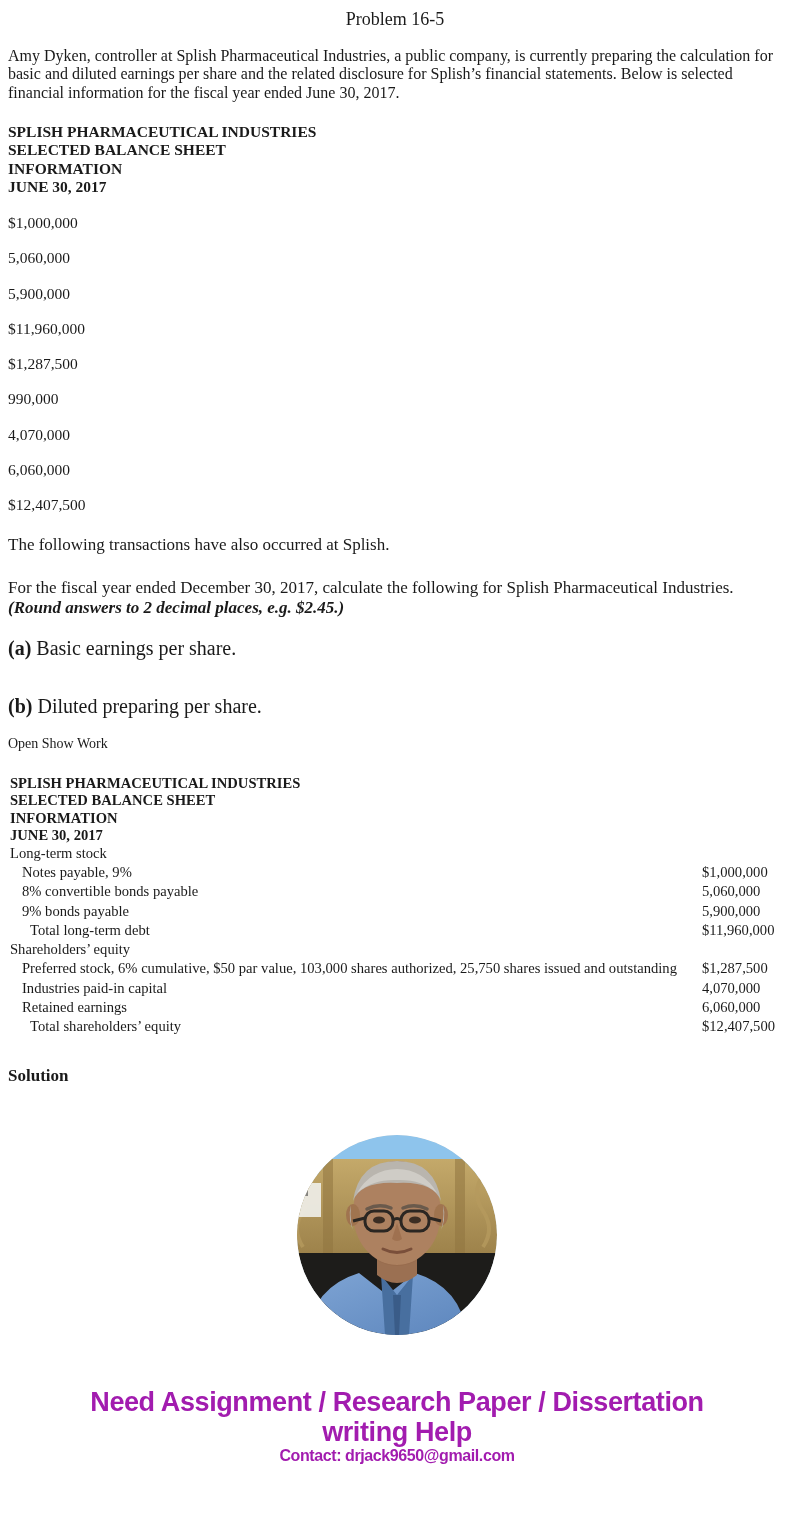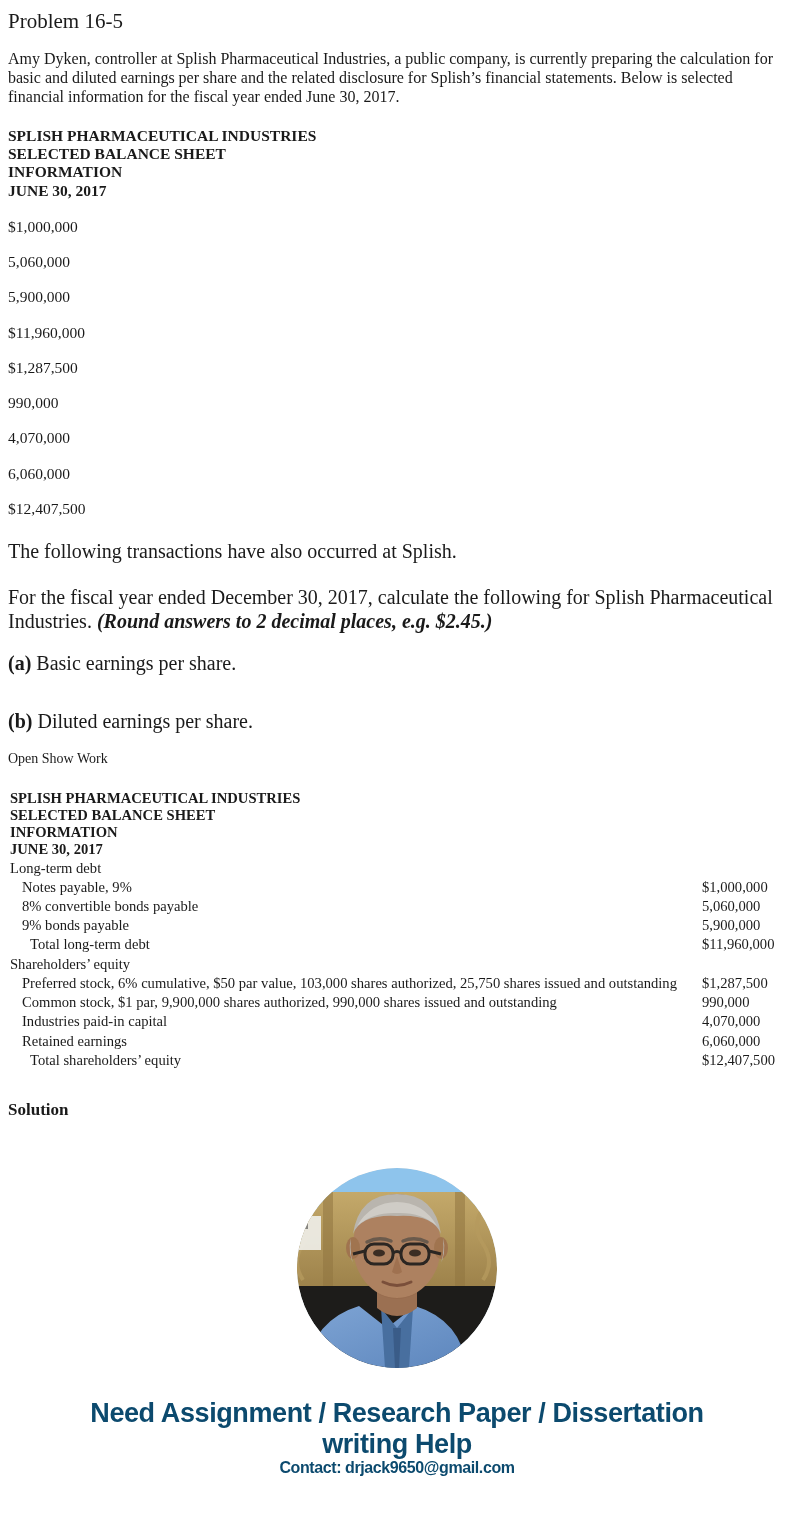--- a/index.html
+++ b/index.html
@@ -21,23 +21,24 @@
     min-height: 1523px;
     padding: 0;
     box-sizing: border-box;
   }
 
   
   .problem-block {
     padding: 8px 12px 0 8px;
   }
   .problem-title {
-    font-size: 21px;
+    font-size: 18px;
     line-height: 1.25;
     margin: 0 0 16px 0;
+    text-align: center;
   }
   .intro-para {
     font-size: 16px;
     line-height: 1.18;
     margin: 0 0 20px 0;
     text-align: left;
   }
   .company-head {
     font-size: 15.5px;
     font-weight: bold;
@@ -52,21 +53,21 @@
     padding: 0;
     list-style: none;
   }
   .value-list li {
     font-size: 15.5px;
     line-height: 1.1;
     margin: 0 0 18.2px 0;
   }
 
   .note-para {
-    font-size: 20px;
+    font-size: 17px;
     line-height: 1.2;
     margin: 0 0 22px 0;
   }
   .note-para.tight { margin-bottom: 18px; }
   .bi { font-weight: bold; font-style: italic; }
   .b { font-weight: bold; }
 
   .qline {
     font-size: 20px;
     line-height: 1.2;
@@ -128,25 +129,25 @@
     height: 200px;
     border-radius: 50%;
     overflow: hidden;
     position: relative;
     background: #cfd9df;
   }
   .avatar svg { display: block; width: 200px; height: 200px; }
 
   
   .footer {
-    margin: 30px 0 0 0;
+    margin: 52px 0 0 0;
     text-align: center;
     font-family: "Liberation Sans", "DejaVu Sans", sans-serif;
     font-weight: bold;
-    color: #0c4a6e;
+    color: #a21caf;
     font-size: 27px;
     line-height: 1.12;
     letter-spacing: -0.4px;
   }
   .footer .line2 { display: block; }
   .footer .line3 { display: block; font-size: 16px; }
 </style>
 </head>
 <body>
 
@@ -184,21 +185,21 @@
       <span class="bi">(Round answers to 2 decimal places, e.g. $2.45.)</span>
     </p>
 
     <p class="qline">
       <span class="b">(a)</span>
       <span>Basic earnings per share.</span>
     </p>
 
     <p class="qline last">
       <span class="b">(b)</span>
-      <span>Diluted earnings per share.</span>
+      <span>Diluted preparing per share.</span>
     </p>
 
     <p class="showwork">Open Show Work</p>
   </section>
 
   <table class="bs-table">
     <tbody>
       <tr class="head">
         <td class="label ind0">SPLISH PHARMACEUTICAL INDUSTRIES</td>
         <td class="value"></td>
@@ -210,21 +211,21 @@
       <tr class="head">
         <td class="label ind0">INFORMATION</td>
         <td class="value"></td>
       </tr>
       <tr class="head">
         <td class="label ind0">JUNE 30, 2017</td>
         <td class="value"></td>
       </tr>
 
       <tr>
-        <td class="label ind0">Long-term debt</td>
+        <td class="label ind0">Long-term stock</td>
         <td class="value"></td>
       </tr>
       <tr>
         <td class="label ind1">Notes payable, 9%</td>
         <td class="value">$1,000,000</td>
       </tr>
       <tr>
         <td class="label ind1">8% convertible bonds payable</td>
         <td class="value">5,060,000</td>
       </tr>
@@ -236,24 +237,20 @@
         <td class="label ind2">Total long-term debt</td>
         <td class="value">$11,960,000</td>
       </tr>
       <tr>
         <td class="label ind0">Shareholders’ equity</td>
         <td class="value"></td>
       </tr>
       <tr class="wrap-row">
         <td class="label ind1">Preferred stock, 6% cumulative, $50 par value, 103,000 shares authorized, 25,750 shares issued and outstanding</td>
         <td class="value">$1,287,500</td>
-      </tr>
-      <tr>
-        <td class="label ind1">Common stock, $1 par, 9,900,000 shares authorized, 990,000 shares issued and outstanding</td>
-        <td class="value">990,000</td>
       </tr>
       <tr>
         <td class="label ind1">Industries paid-in capital</td>
         <td class="value">4,070,000</td>
       </tr>
       <tr>
         <td class="label ind1">Retained earnings</td>
         <td class="value">6,060,000</td>
       </tr>
       <tr>

